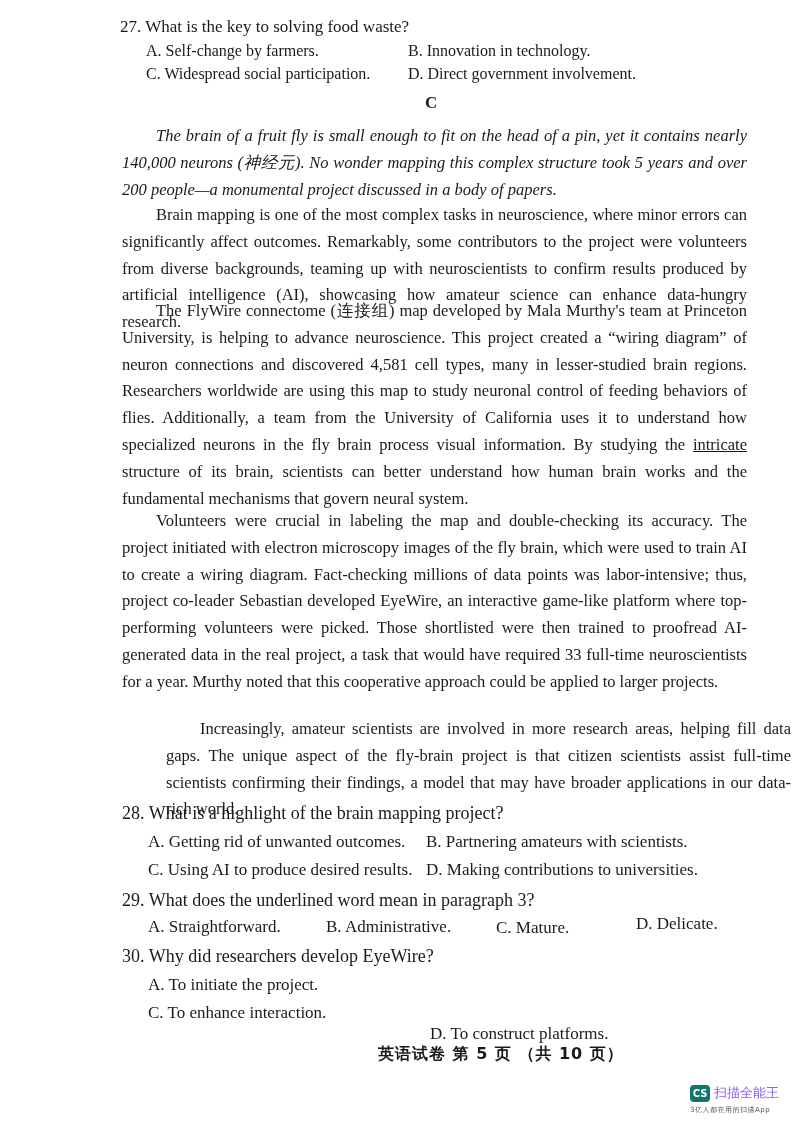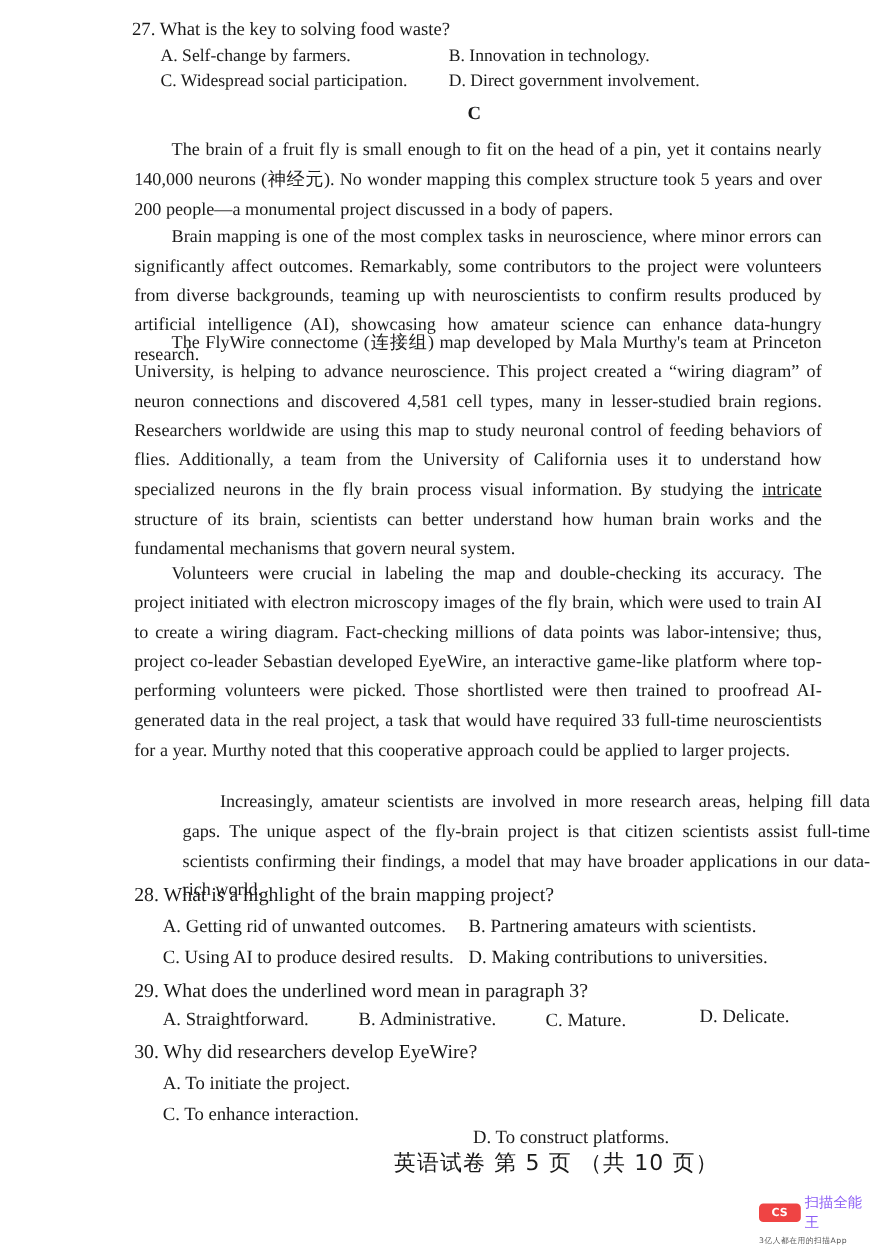--- a/index.html
+++ b/index.html
@@ -14,47 +14,47 @@
   .section-letter { position: absolute; left: 425px; top: 93px; font-size: 17px; font-weight: bold; }
   .para {
     position: absolute; left: 122px; width: 625px;
     font-size: 16.5px; line-height: 26.8px; text-align: justify;
     text-indent: 34px; margin: 0;
   }
   .para .ul { text-decoration: underline; }
   .q2 { font-size: 18px; line-height: 26px; }
   .opt2 { font-size: 17px; line-height: 26px; }
   .footer {
-    position: absolute; left: 358px; top: 1044px; font-size: 20px; font-weight: normal;
+    position: absolute; left: 378px; top: 1044px; font-size: 16px; font-weight: bold;
     font-family: "DejaVu Sans", sans-serif; letter-spacing: 1px; white-space: nowrap;
   }
   .watermark { position: absolute; left: 690px; top: 1084px; width: 106px; }
   .wm-row { display: flex; align-items: center; }
   .wm-logo {
-    width: 38px; height: 17px; background: #ef4444; color: #fff; border-radius: 4px;
+    width: 20px; height: 17px; background: #0f766e; color: #fff; border-radius: 4px;
     font-family: "DejaVu Sans", sans-serif; font-size: 10px; font-weight: bold;
     display: flex; align-items: center; justify-content: center;
   }
   .wm-name { font-family: "DejaVu Sans", sans-serif; font-size: 13px; margin-left: 4px; color: #8b5cf6; }
   .wm-sub { font-family: "DejaVu Sans", sans-serif; font-size: 7px; color: #555; margin-top: 3px; letter-spacing: 0.5px; }
 </style>
 </head>
 <body>
 
 <div class="page">
 
   <div class="q-stem" style="top:16px;">27. What is the key to solving food waste?</div>
   <div class="opt" style="left:146px; top:40px;">A. Self-change by farmers.</div>
   <div class="opt" style="left:408px; top:40px;">B. Innovation in technology.</div>
   <div class="opt" style="left:146px; top:63px;">C. Widespread social participation.</div>
   <div class="opt" style="left:408px; top:63px;">D. Direct government involvement.</div>
 
   <div class="section-letter">C</div>
 
-  <p class="para" style="top:123px;">The brain of a fruit fly is small enough to fit on the head of a pin, yet it contains nearly 140,000 neurons (神经元). No wonder mapping this complex structure took 5 years and over 200 people—a monumental project discussed in a body of papers.</p>
+  <p class="para" style="top:123px;font-style:italic;">The brain of a fruit fly is small enough to fit on the head of a pin, yet it contains nearly 140,000 neurons (神经元). No wonder mapping this complex structure took 5 years and over 200 people—a monumental project discussed in a body of papers.</p>
   <p class="para" style="top:202px;">Brain mapping is one of the most complex tasks in neuroscience, where minor errors can significantly affect outcomes. Remarkably, some contributors to the project were volunteers from diverse backgrounds, teaming up with neuroscientists to confirm results produced by artificial intelligence (AI), showcasing how amateur science can enhance data-hungry research.</p>
   <p class="para" style="top:298px;"><span>The FlyWire connectome (连接组) map developed by Mala Murthy's team at Princeton University, is helping to advance neuroscience. This project created a “wiring diagram” of neuron connections and discovered 4,581 cell types, many in lesser-studied brain regions. Researchers worldwide are using this map to study neuronal control of feeding behaviors of flies. Additionally, a team from the University of California uses it to understand how specialized neurons in the fly brain process visual information. By studying the </span><span class="ul">intricate</span><span> structure of its brain, scientists can better understand how human brain works and the fundamental mechanisms that govern neural system.</span></p>
   <p class="para" style="top:508px;">Volunteers were crucial in labeling the map and double-checking its accuracy. The project initiated with electron microscopy images of the fly brain, which were used to train AI to create a wiring diagram. Fact-checking millions of data points was labor-intensive; thus, project co-leader Sebastian developed EyeWire, an interactive game-like platform where top-performing volunteers were picked. Those shortlisted were then trained to proofread AI-generated data in the real project, a task that would have required 33 full-time neuroscientists for a year. Murthy noted that this cooperative approach could be applied to larger projects.</p>
   <p class="para" style="top:716px;margin-left:44px;">Increasingly, amateur scientists are involved in more research areas, helping fill data gaps. The unique aspect of the fly-brain project is that citizen scientists assist full-time scientists confirming their findings, a model that may have broader applications in our data-rich world.</p>
 
   <div class="q-stem q2" style="top:800px; left:122px;">28. What is a highlight of the brain mapping project?</div>
   <div class="opt opt2" style="left:148px; top:829px;">A. Getting rid of unwanted outcomes.</div>
   <div class="opt opt2" style="left:426px; top:829px;">B. Partnering amateurs with scientists.</div>
   <div class="opt opt2" style="left:148px; top:857px;">C. Using AI to produce desired results.</div>
   <div class="opt opt2" style="left:426px; top:857px;">D. Making contributions to universities.</div>

